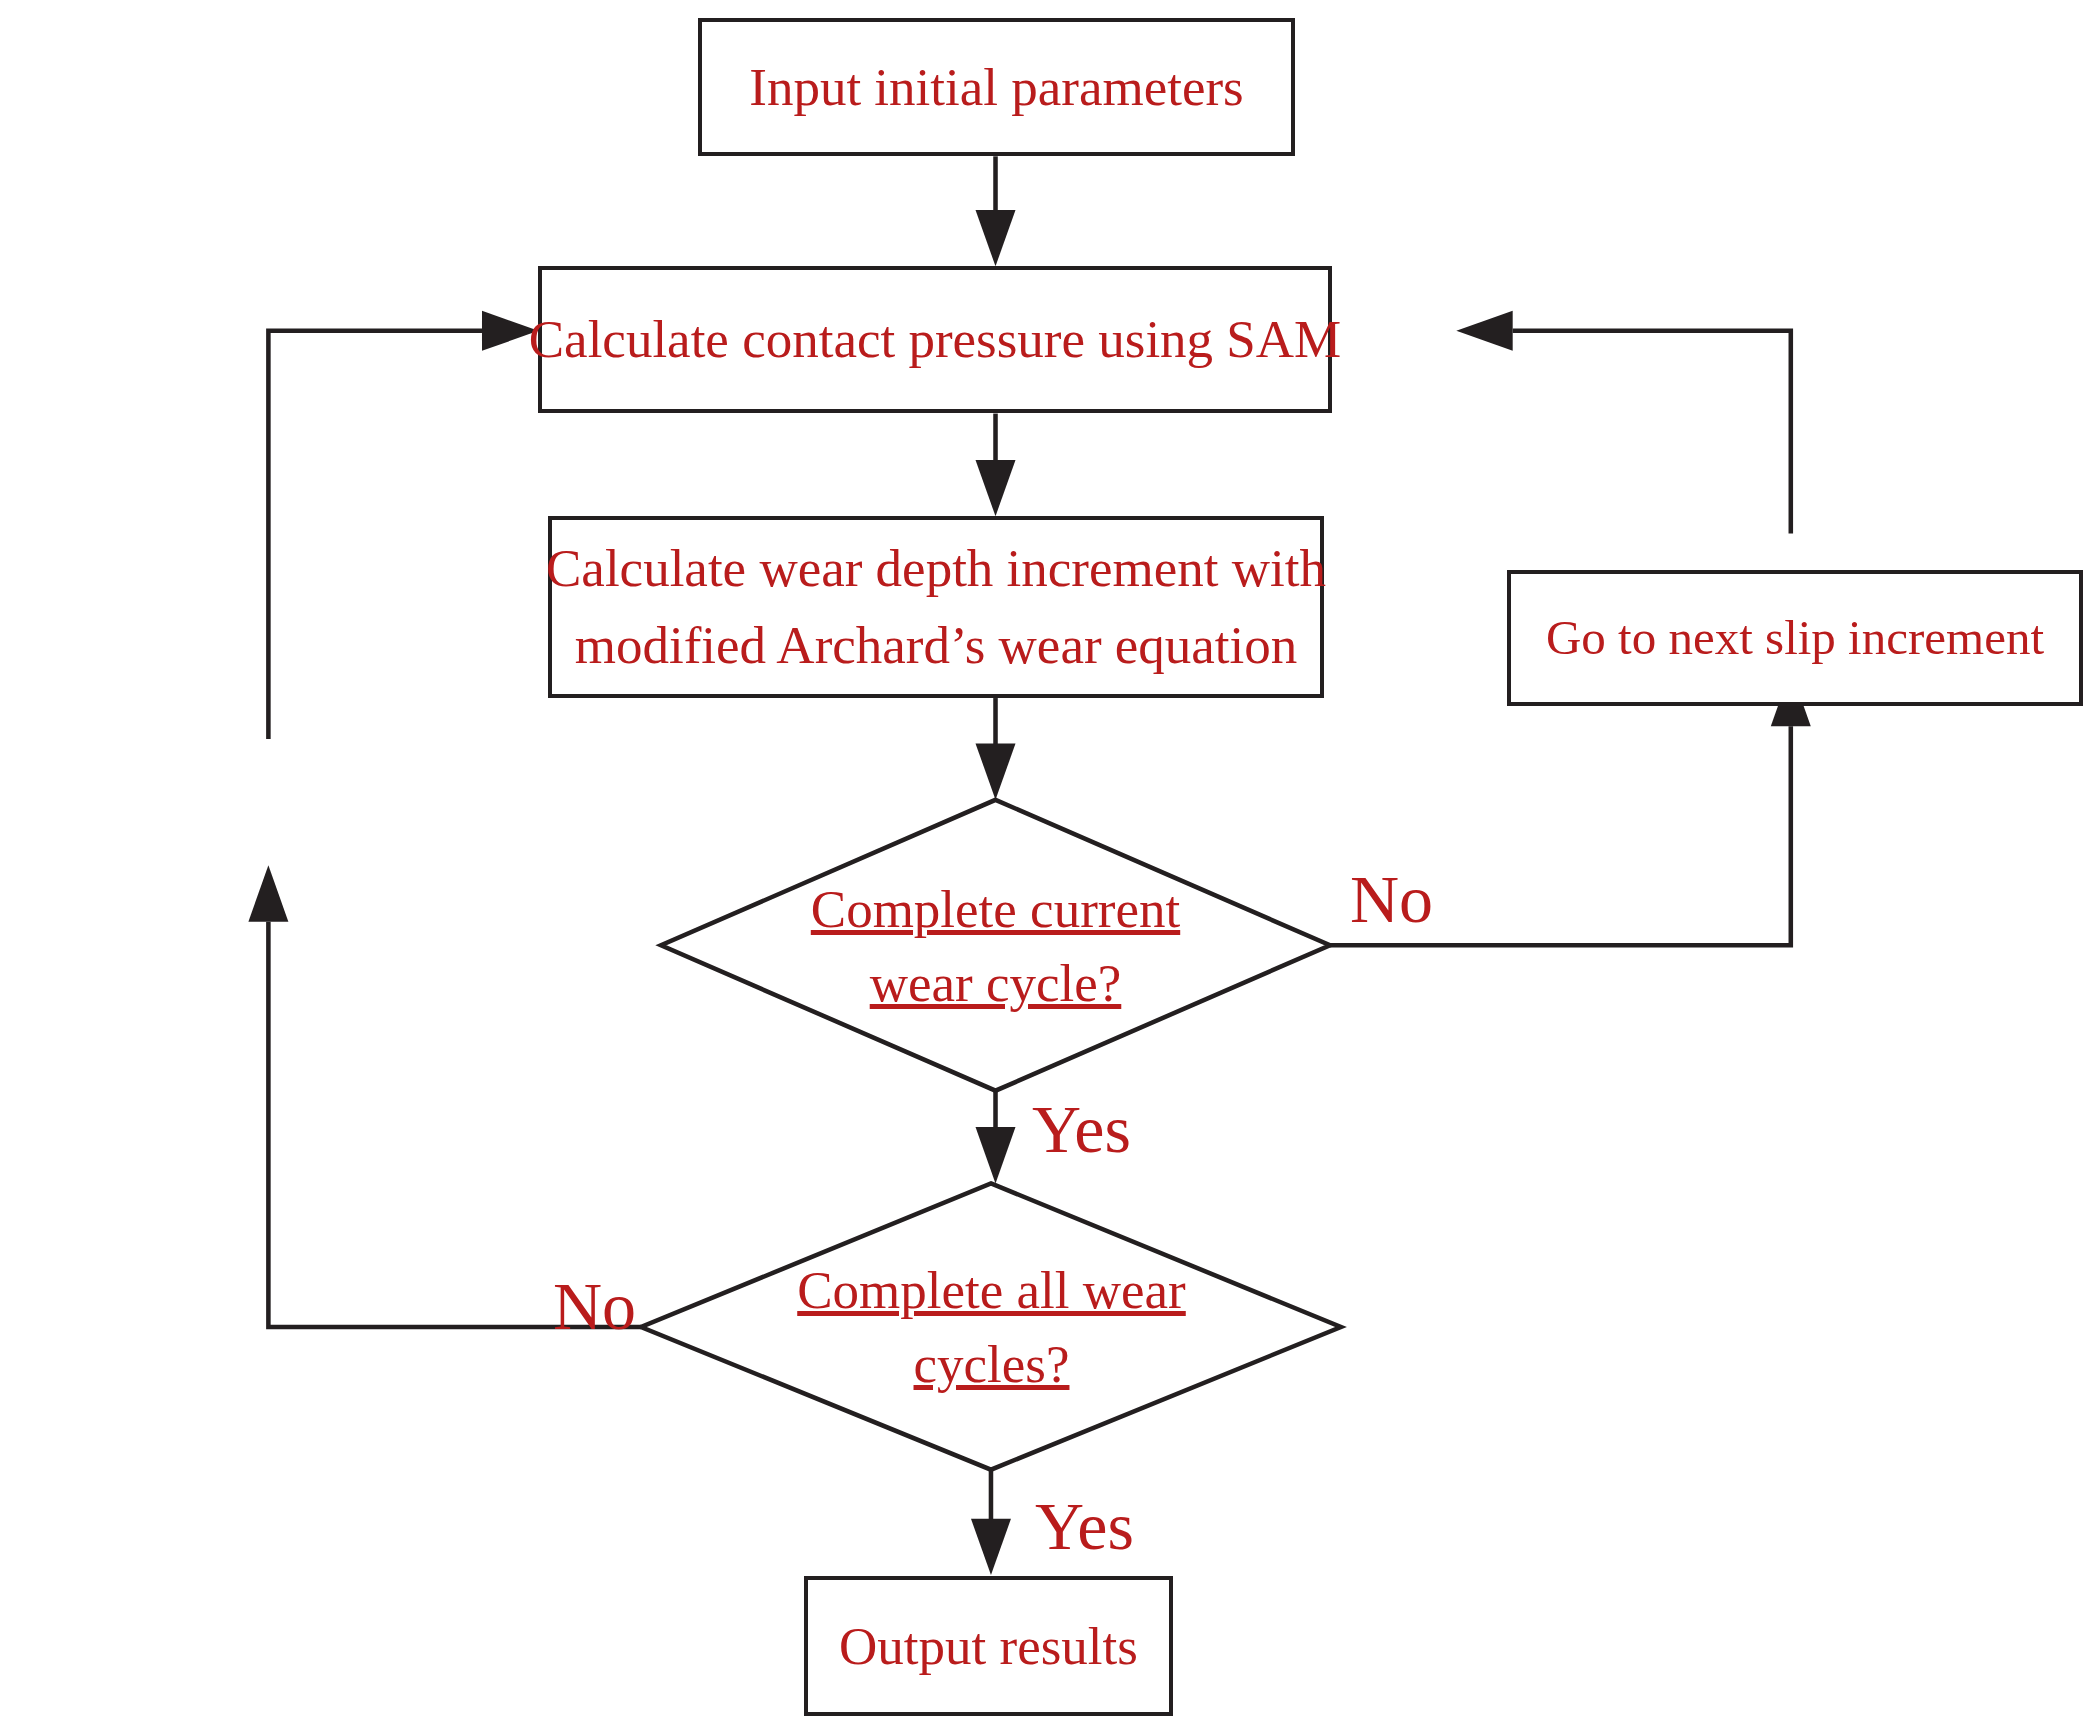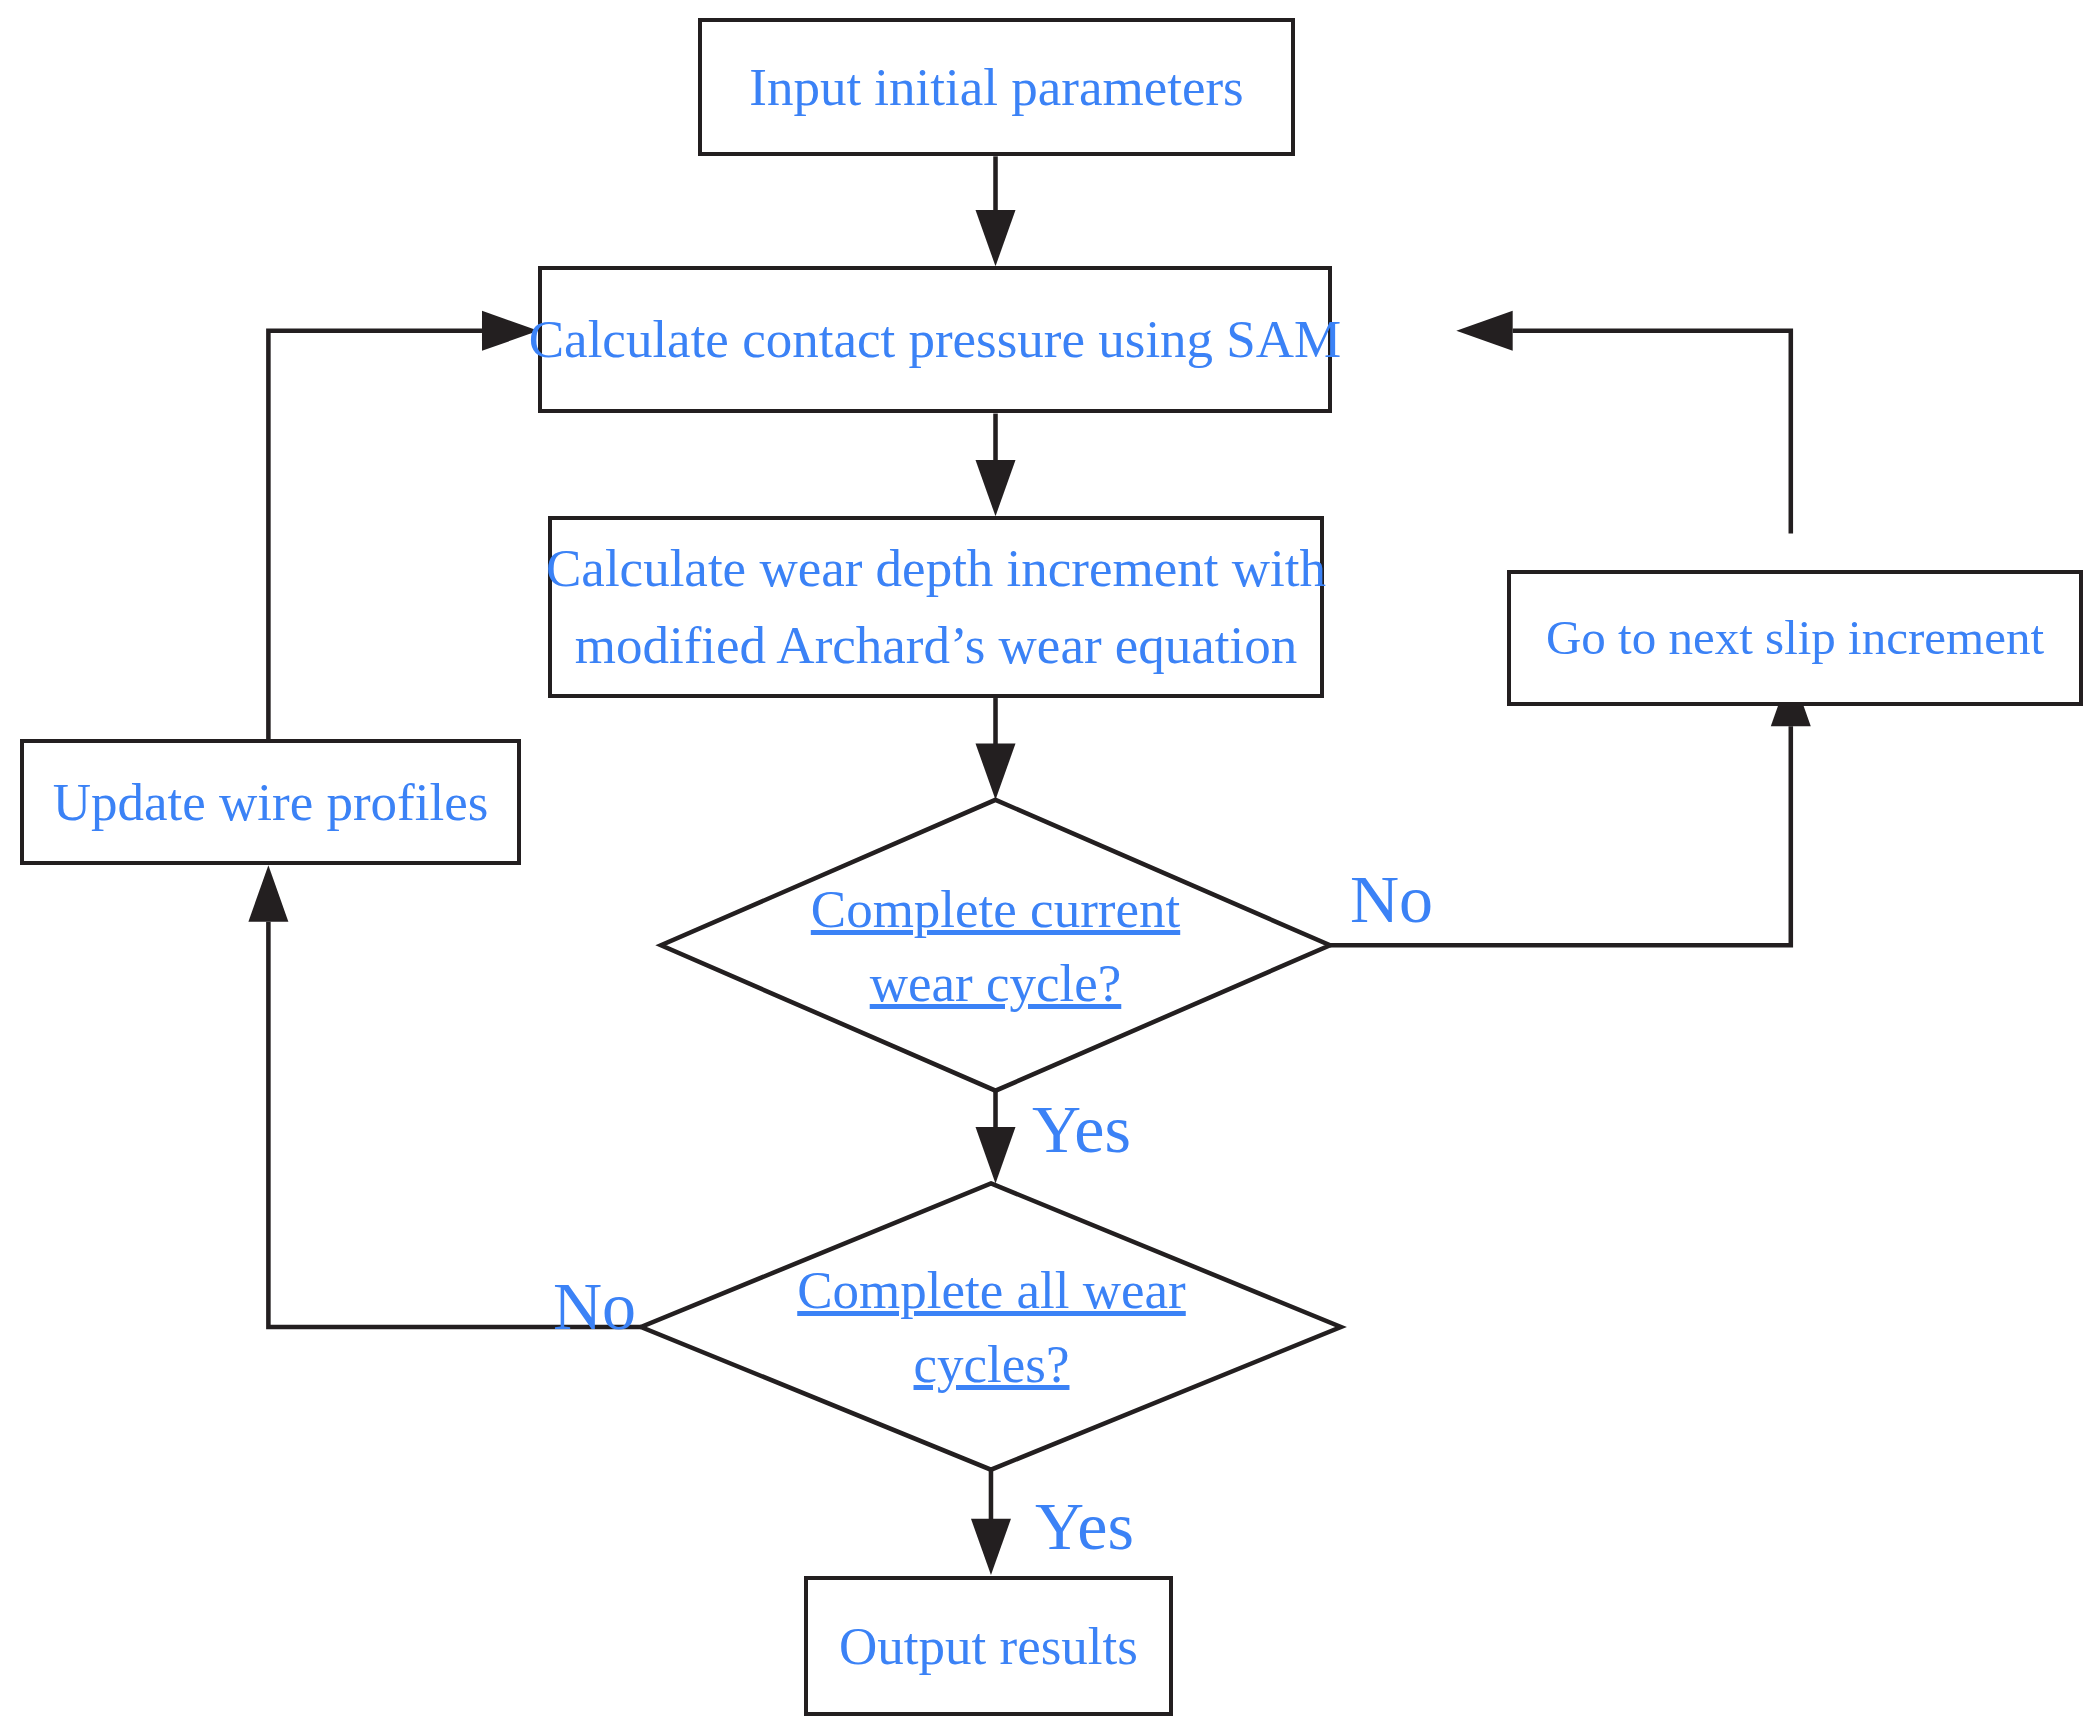--- a/index.html
+++ b/index.html
@@ -6,21 +6,21 @@
     margin: 0;
     padding: 0;
     background: #ffffff;
   }
   #stage {
     position: relative;
     width: 2091px;
     height: 1736px;
     background: #ffffff;
     font-family: "Liberation Serif", "DejaVu Serif", serif;
-    color: #3b82f6;
+    color: #b91c1c;
     overflow: hidden;
   }
   #edge-layer {
     position: absolute;
     left: 0;
     top: 0;
     width: 2091px;
     height: 1736px;
   }
   .node {
@@ -97,21 +97,20 @@
 
   <div class="node" style="left:698px; top:18px; width:597px; height:138px;">Input initial parameters</div>
 
   <div class="node" style="left:538px; top:266px; width:794px; height:147px;">Calculate contact pressure using SAM</div>
 
   <div class="node" style="left:548px; top:516px; width:776px; height:182px;">Calculate wear depth increment with
 modified Archard’s wear equation</div>
 
   <div class="node small" style="left:1507px; top:534px; width:576px; height:136px;margin-top:36px;">Go to next slip increment</div>
 
-  <div class="node" style="left:20px; top:739px; width:501px; height:126px;">Update wire profiles</div>
 
   <div class="node" style="left:804px; top:1576px; width:369px; height:140px;">Output results</div>
 
   <div class="diamond-label" style="left:768px; top:855px; width:455px; height:182px;">Complete current
 wear cycle?</div>
 
   <div class="diamond-label" style="left:764px; top:1236px; width:455px; height:182px;">Complete all wear
 cycles?</div>
 
   <div class="edge-label" style="left:1350px; top:859px;">No</div>

